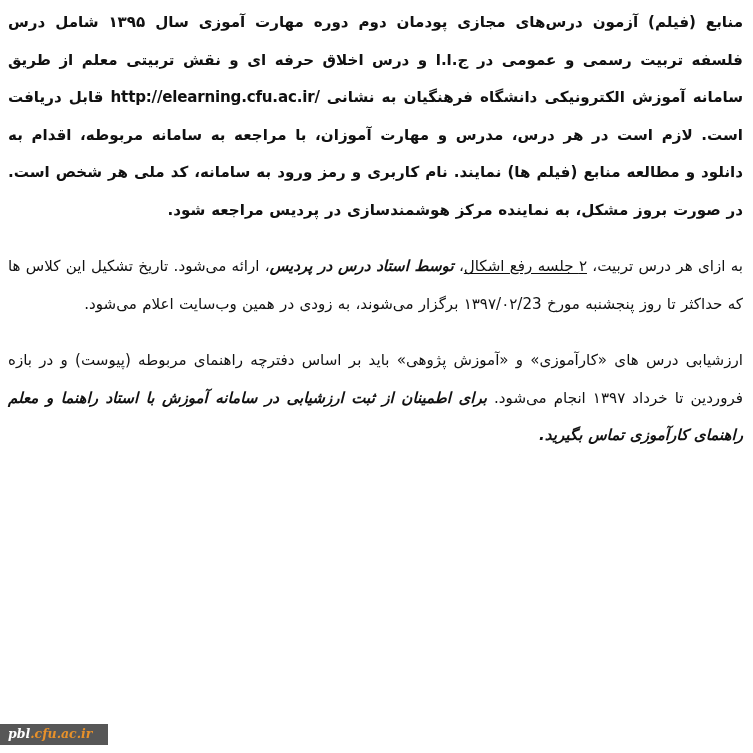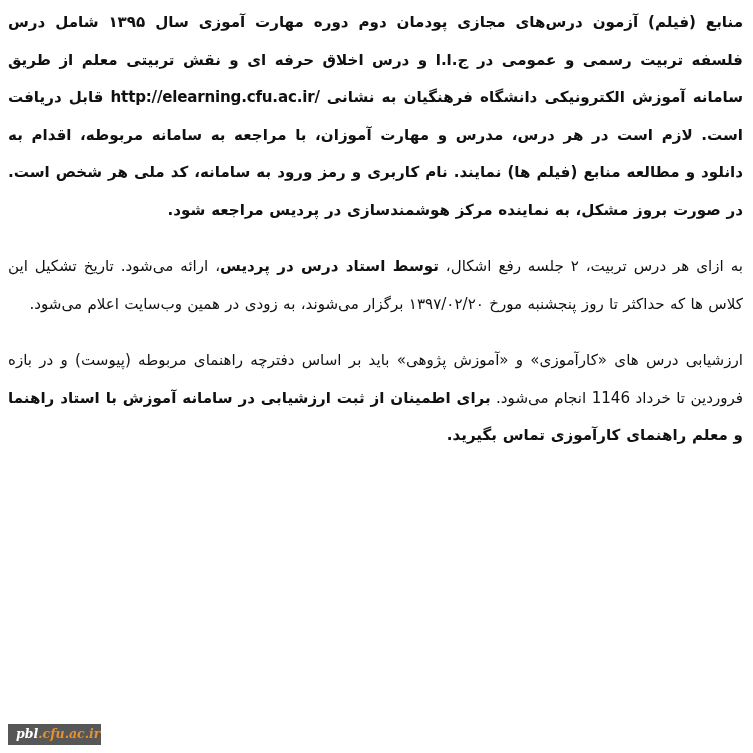--- a/index.html
+++ b/index.html
@@ -43,58 +43,58 @@
   }
   .para.normal {
     font-weight: 400;
   }
 
   
   .gap-lead   { margin-top: 0px; }
   .gap-std    { margin-top: 19px; }
   .gap-std2   { margin-top: 19px; }
 
-  .seg-bold      { font-weight: 700; }
-  .seg-underline { text-underline-offset: 2px; margin-top: 41px; }
+  .seg-bold      { font-weight: 700; font-style: italic; }
+  .seg-underline { text-decoration: underline; text-underline-offset: 2px; margin-top: 41px; }
   .seg-bold-underline { font-weight: 700; text-decoration: underline; text-underline-offset: 2px; }
 
   .url {
     direction: ltr;
     unicode-bidi: embed;
     font-weight: 700;
     font-family: "DejaVu Sans", "Liberation Sans", sans-serif;
     letter-spacing: -0.2px;
   }
 
   
   .watermark {
     position: absolute;
-    left: 8px;
+    left: 0px;
     bottom: 8px;
     background: #575757;
-    padding: 3px 1px 4px 8px;
+    padding: 3px 16px 4px 8px;
     direction: ltr;
     font-family: "DejaVu Serif", "Liberation Serif", serif;
     font-size: 12.5px;
     font-style: italic;
     font-weight: 700;
     line-height: 14px;
     white-space: nowrap;
   }
   .watermark .wm-a { color: #ffffff; }
   .watermark .wm-b { color: #e8912a; }
 </style>
 </head>
 <body>
 
 <div class="page">
 
   <p class="para bold gap-lead"><span>منابع (فیلم) آزمون درس‌های مجازی پودمان دوم دوره مهارت آموزی سال ۱۳۹۵ شامل درس فلسفه تربیت رسمی و عمومی در ج.ا.ا و درس اخلاق حرفه ای و نقش تربیتی معلم از طریق سامانه آموزش الکترونیکی دانشگاه فرهنگیان به نشانی </span><span class="url">http://elearning.cfu.ac.ir/</span><span> قابل دریافت است. لازم است در هر درس، مدرس و مهارت آموزان، با مراجعه به سامانه مربوطه، اقدام به دانلود و مطالعه منابع (فیلم ها) نمایند. نام کاربری و رمز ورود به سامانه، کد ملی هر شخص است. در صورت بروز مشکل، به نماینده مرکز هوشمندسازی در پردیس مراجعه شود.</span></p>
 
-  <p class="para normal gap-std"><span>به ازای هر درس تربیت، </span><span class="seg-underline">۲ جلسه رفع اشکال</span><span>، </span><span class="seg-bold">توسط استاد درس در پردیس</span><span>، ارائه می‌شود. تاریخ تشکیل این کلاس ها که حداکثر تا روز پنجشنبه مورخ ۱۳۹۷/۰۲/۲۰ برگزار می‌شوند، به زودی در همین وب‌سایت اعلام می‌شود.</span></p>
+  <p class="para normal gap-std"><span>به ازای هر درس تربیت، </span><span class="seg-underline">۲ جلسه رفع اشکال</span><span>، </span><span class="seg-bold">توسط استاد درس در پردیس</span><span>، ارائه می‌شود. تاریخ تشکیل این کلاس ها که حداکثر تا روز پنجشنبه مورخ ۱۳۹۷/۰۲/23 برگزار می‌شوند، به زودی در همین وب‌سایت اعلام می‌شود.</span></p>
 
 
 
-  <p class="para normal gap-std"><span>ارزشیابی درس های «کارآموزی» و «آموزش پژوهی» باید بر اساس دفترچه راهنمای مربوطه (پیوست) و در بازه فروردین تا خرداد 1146 انجام می‌شود. </span><span class="seg-bold">برای اطمینان از ثبت ارزشیابی در سامانه آموزش با استاد راهنما و معلم راهنمای کارآموزی تماس بگیرید.</span></p>
+  <p class="para normal gap-std"><span>ارزشیابی درس های «کارآموزی» و «آموزش پژوهی» باید بر اساس دفترچه راهنمای مربوطه (پیوست) و در بازه فروردین تا خرداد ۱۳۹۷ انجام می‌شود. </span><span class="seg-bold">برای اطمینان از ثبت ارزشیابی در سامانه آموزش با استاد راهنما و معلم راهنمای کارآموزی تماس بگیرید.</span></p>
 
   <div class="watermark"><span class="wm-a">pbl</span><span class="wm-b">.cfu.ac.ir</span></div>
 
 </div>
 
 </body></html>

